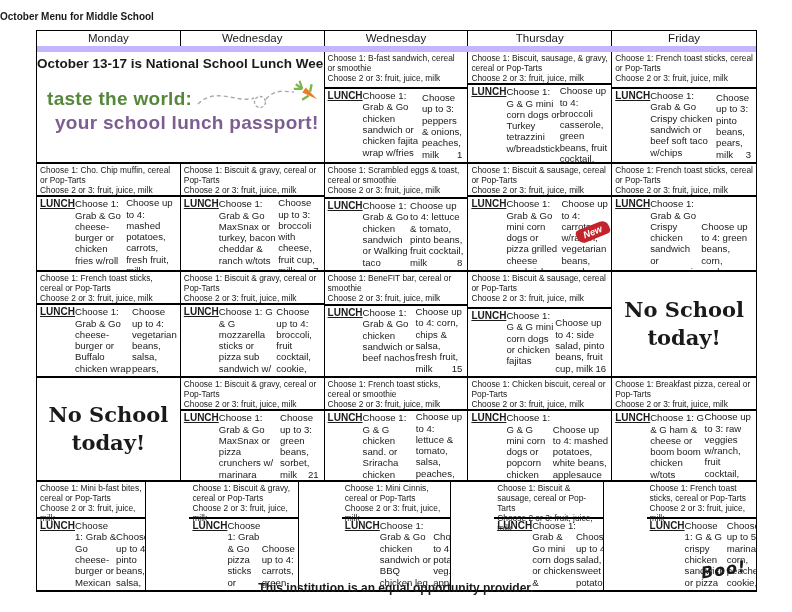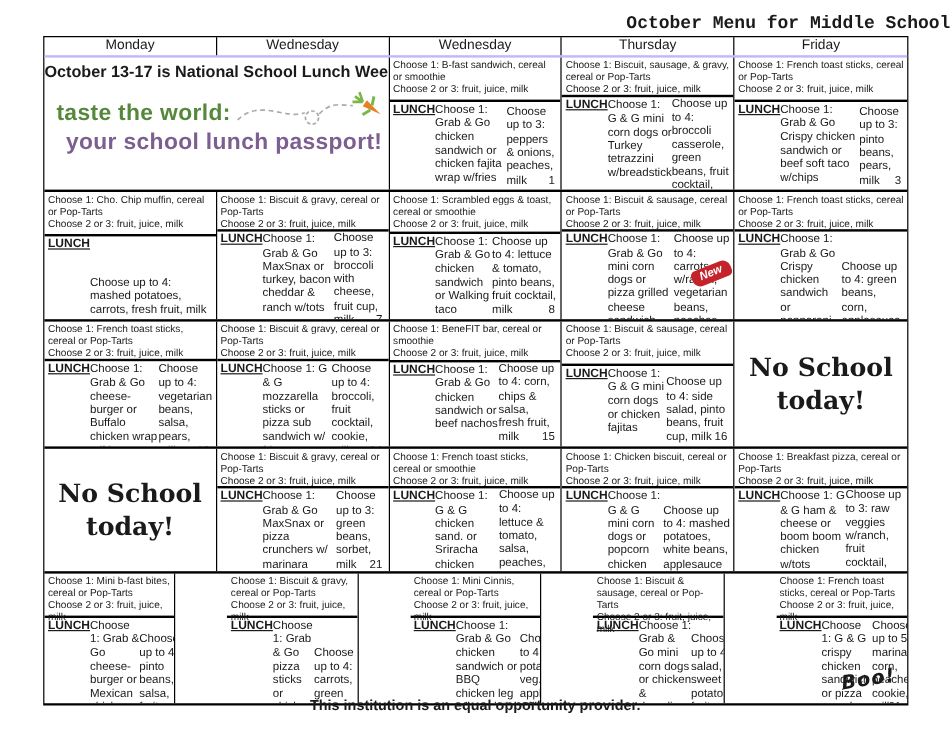--- a/index.html
+++ b/index.html
@@ -1,24 +1,24 @@
 <!DOCTYPE html>
 <html><head>
 <meta charset="utf-8">
 <style>
   html,body{margin:0;padding:0;}
   body{width:792px;height:612px;position:relative;background:#fff;
        font-family:"Liberation Sans", sans-serif;color:#1a1a1a;}
-  .page-title{position:absolute;top:11px;left:0;width:100%;text-align:right;
-       font-weight:bold;font-size:15px;font-family:Liberation Mono, monospace;}
+  .page-title{position:absolute;top:11px;left:0;width:100%;text-align:left;
+       font-weight:bold;font-size:10px;}
   .footer{position:absolute;top:581px;left:0;width:100%;text-align:center;
        font-weight:bold;font-size:12px;}
   .menu-table{position:absolute;left:36px;top:30px;width:719px;
        border:1px solid #000;border-bottom:2px solid #000;}
-  .hdr{display:grid;grid-template-columns:repeat(5,1fr);border-bottom:2px solid #c4b5fd;}
+  .hdr{display:grid;grid-template-columns:repeat(5,1fr);border-bottom:6px solid #c4b5fd;}
   .hdr .hcell{text-align:center;font-size:11.5px;padding:1px 0 2px;border-right:1px solid #000;}
   .hdr .hcell:last-child{border-right:none;}
   .wk{display:grid;grid-template-columns:repeat(5,1fr);border-bottom:2px solid #000;}
   .wk:last-child{border-bottom:none;gap:43px;}
   .w1{height:110px}.w2{height:106px}.w3{height:104px}.w4{height:102px}.w5{height:108px}
   .c{border-right:1px solid #000;display:flex;flex-direction:column;overflow:hidden;position:relative;}
   .c:last-child{border-right:none;}
   .bf{height:34px;border-bottom:2px solid #000;padding:1px 3px 0;font-size:8.4px;line-height:1.2;}
   .lu{flex:1;display:flex;flex-direction:row;padding:0 3px 2px;font-size:9.6px;line-height:1.18;position:relative;}
   .lh{text-align:center;font-weight:bold;text-decoration:underline;font-size:10px;padding-top:1px;}
@@ -112,20 +112,21 @@
   </div>
 
   <div class="wk w2">
     <div class="c">
       <div class="bf">
           <div>Choose 1: Cho. Chip muffin, cereal or Pop-Tarts</div>
           <div>Choose 2 or 3: fruit, juice, milk</div>
         </div>
       <div class="lu">
           <div class="lh">LUNCH</div>
+        <div class="lc">Choose 1: Grab &amp; Go cheese-burger or chicken fries w/roll</div>
         <div class="ls">Choose up to 4: mashed potatoes, carrots, fresh fruit, milk</div>
         </div>
     </div>
     <div class="c">
       <div class="bf">
           <div>Choose 1: Biscuit &amp; gravy, cereal or Pop-Tarts</div>
           <div>Choose 2 or 3: fruit, juice, milk</div>
         </div>
       <div class="lu">
           <div class="lh">LUNCH</div>

